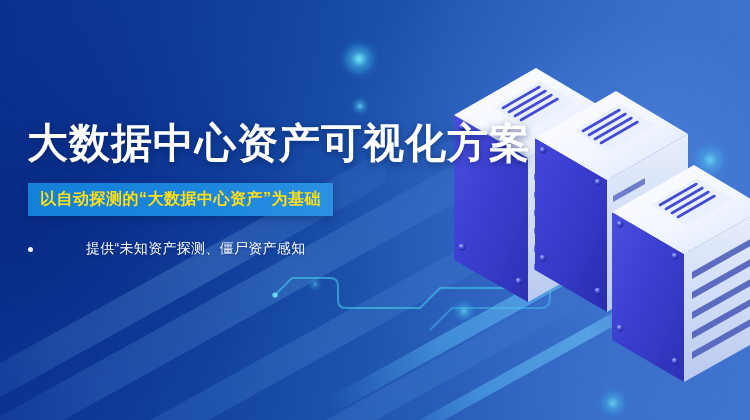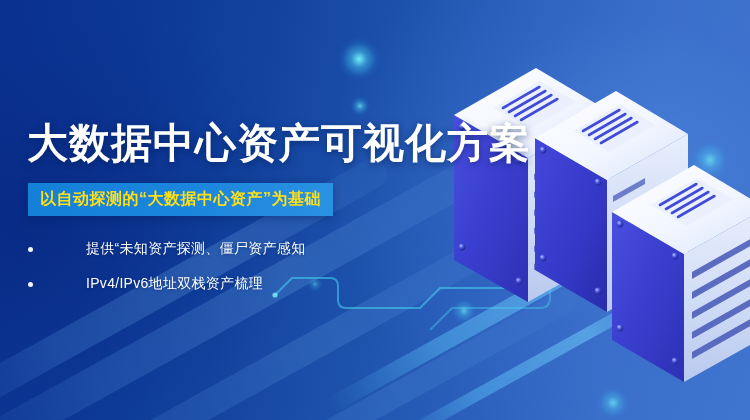--- a/index.html
+++ b/index.html
@@ -359,22 +359,18 @@
       <span class="subtitle-text">以自动探测的“大数据中心资产”为基础</span>
     </div>
 
     <div class="bullets">
 
       <div class="bullet-row">
         <span class="bullet-dot"></span>
         <span class="bullet-text">提供“未知资产探测、僵尸资产感知</span>
       </div>
 
-      <div class="bullet-row">
-        <span class="bullet-dot"></span>
-        <span class="bullet-text">IPv4/IPv6地址双栈资产梳理</span>
-      </div>
 
 
     </div>
   </div>
 
 </div>
 
 </body></html>

